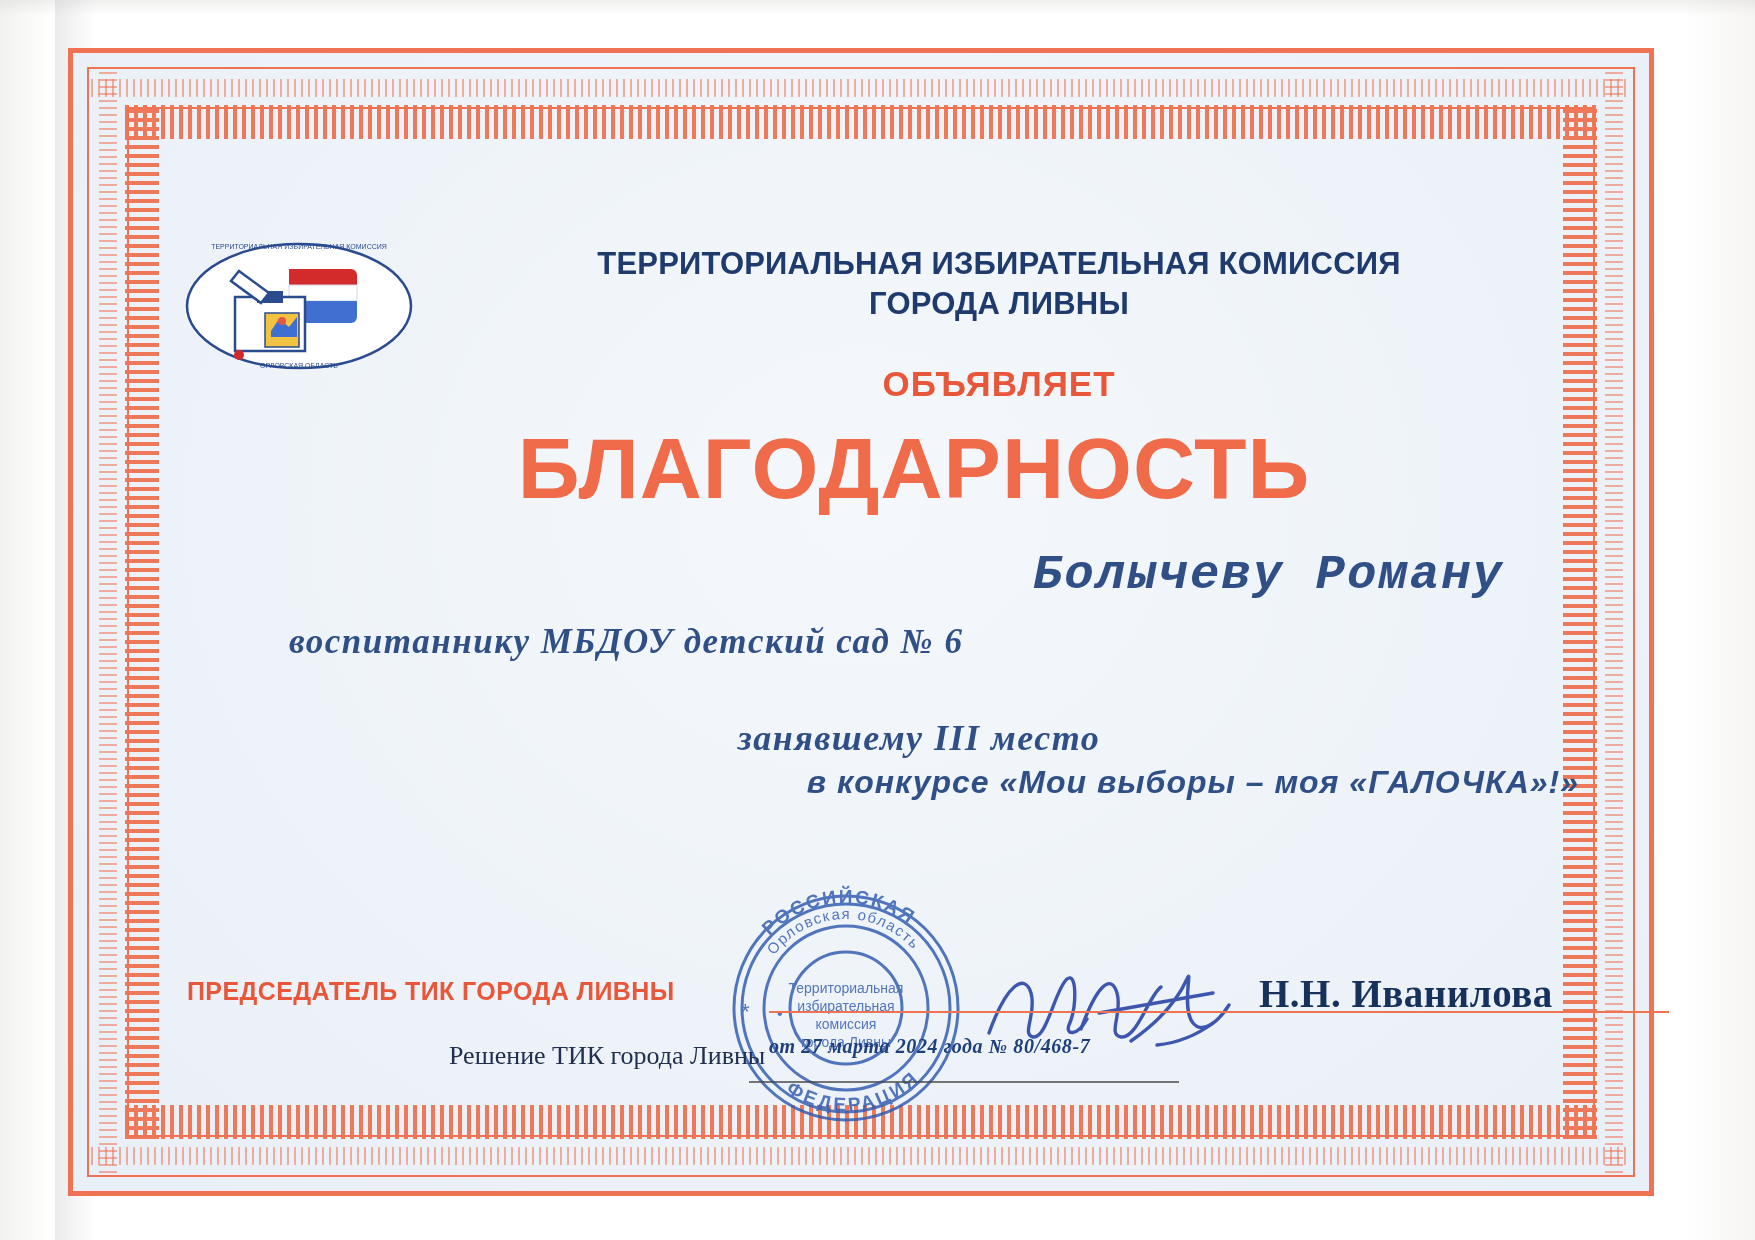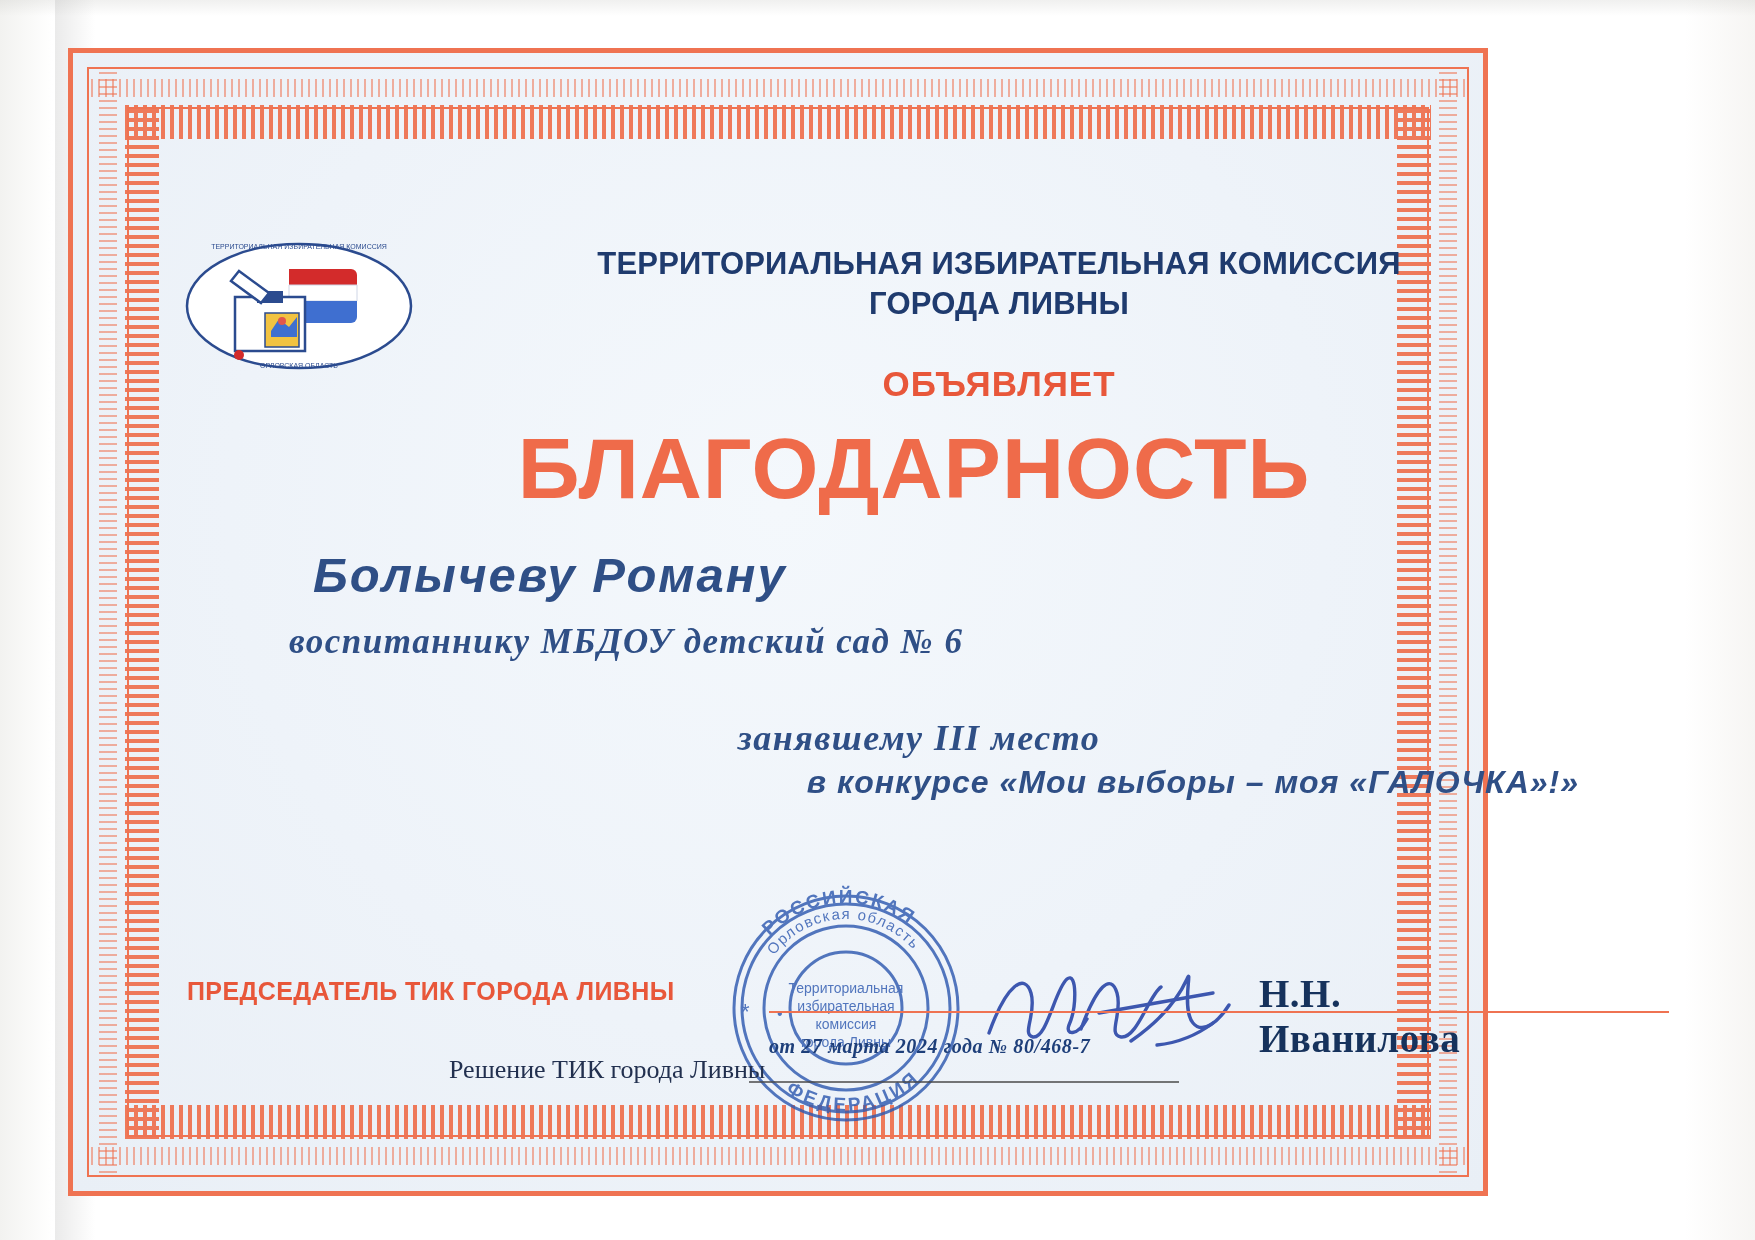--- a/index.html
+++ b/index.html
@@ -34,21 +34,21 @@
     left: 0; top: 0; width: 1755px; height: 16px;
     background: linear-gradient(180deg, rgba(180,180,175,0.20), rgba(255,255,255,0));
     pointer-events: none;
   }
 
   
   .cert {
     position: absolute;
     left: 68px;
     top: 48px;
-    width: 1420px;
+    width: 1586px;
     height: 1148px;
     background:
       radial-gradient(ellipse at 50% 40%, #f4f8fc 0%, #eef3f9 55%, #e9eff6 100%);
     border: 5px solid #ef7352;
     box-sizing: border-box;
   }
   
   .band-outer {
     position: absolute;
     left: 14px; top: 14px; right: 14px; bottom: 14px;
@@ -135,26 +135,26 @@
     color: #ef6b4a;
     font-weight: bold;
     font-size: 86px;
     letter-spacing: 1px;
     line-height: 1;
   }
 
   
   .recipient {
     position: absolute;
-    left: 184px;
+    left: 195px;
     top: 438px;
     width: 1180px;
-    text-align: left;
+    text-align: right;
     color: #2f4f86;
-    font-family: Liberation Sans, sans-serif;
+    font-family: Liberation Mono, monospace;
     font-style: italic;
     font-weight: bold;
     font-size: 49px;
     letter-spacing: 2px;
   }
   .role {
     position: absolute;
     left: 160px;
     top: 513px;
     width: 1260px;
@@ -223,21 +223,20 @@
   }
 
   
   .decision-label {
     position: absolute;
     left: 320px;
     top: 932px;
     color: #22304f;
     font-family: "Liberation Serif", "DejaVu Serif", serif;
     font-size: 26px;
-    margin-top: 14px;
   }
   .decision-value {
     position: absolute;
     left: 640px;
     top: 926px;
     color: #1e3f7a;
     font-family: "Liberation Serif", "DejaVu Serif", serif;
     font-style: italic;
     font-weight: bold;
     font-size: 20px;

